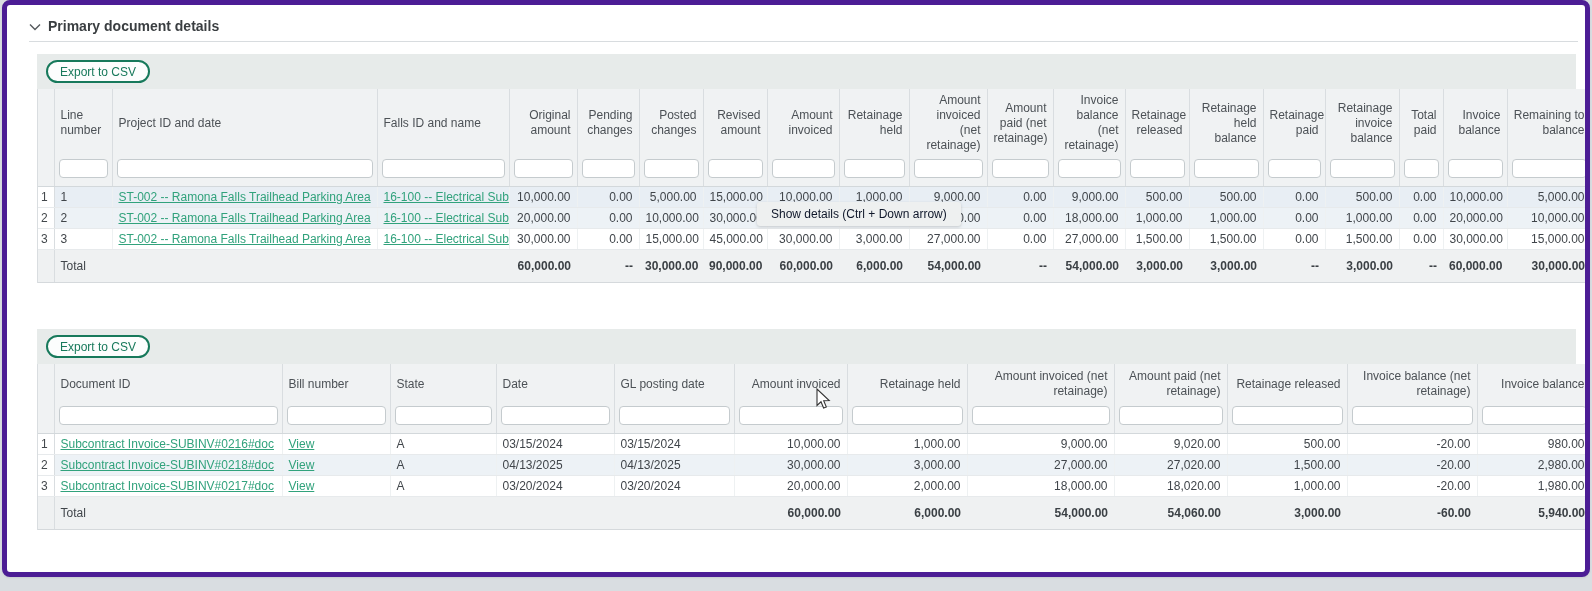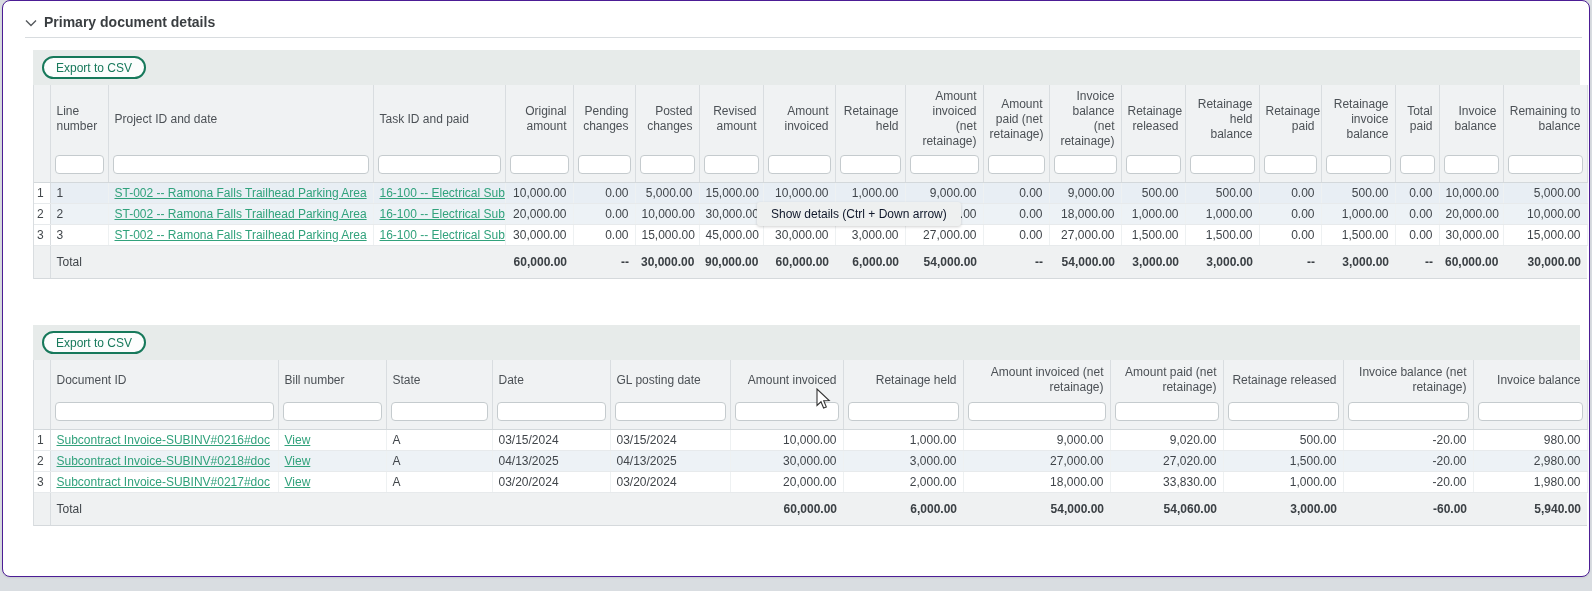--- a/index.html
+++ b/index.html
@@ -7,21 +7,21 @@
   body {
     background: #d9dde1;
     font-family: "Liberation Sans", sans-serif;
     position: relative;
     overflow: hidden;
   }
   .card {
     position: absolute; left: 2px; top: 0;
     width: 1588px; height: 577px;
     background: #ffffff;
-    border: 1px solid #4c1d95;
+    border: 5px solid #4c1d95;
     border-radius: 8px;
     overflow: hidden;
     box-shadow: 0 1px 2px rgba(0,0,0,.08);
   }
   .section-header {
     display: flex; align-items: center; gap: 7px;
     margin: 13px 7px 0 22px;
     padding-bottom: 7px;
     border-bottom: 1px solid #d8dcdf;
     cursor: pointer;
@@ -145,21 +145,21 @@
               <col style="width: 74px;">
               <col style="width: 44px;">
               <col style="width: 64px;">
               <col style="width: 84px;">
             </colgroup>
             <thead>
               <tr class="header-row">
                 <th class="ind"></th>
                 <th class="l">Line number</th>
                 <th class="l">Project ID and date</th>
-                <th class="l">Task ID and paid</th>
+                <th class="l">Falls ID and name</th>
                 <th class="r">Original amount</th>
                 <th class="r">Pending changes</th>
                 <th class="r">Posted changes</th>
                 <th class="r">Revised amount</th>
                 <th class="r">Amount invoiced</th>
                 <th class="r">Retainage held</th>
                 <th class="r">Amount invoiced (net retainage)</th>
                 <th class="r">Amount paid (net retainage)</th>
                 <th class="r">Invoice balance (net retainage)</th>
                 <th class="r">Retainage released</th>
@@ -378,21 +378,21 @@
               <tr>
                 <td class="ind">3</td>
                 <td class="l"><a href="#">Subcontract Invoice-SUBINV#0217#doc</a></td>
                 <td class="l"><a href="#">View</a></td>
                 <td class="l">A</td>
                 <td class="l">03/20/2024</td>
                 <td class="l">03/20/2024</td>
                 <td class="r">20,000.00</td>
                 <td class="r">2,000.00</td>
                 <td class="r">18,000.00</td>
-                <td class="r">33,830.00</td>
+                <td class="r">18,020.00</td>
                 <td class="r">1,000.00</td>
                 <td class="r">-20.00</td>
                 <td class="r">1,980.00</td>
               </tr>
             </tbody>
             <tfoot>
               <tr>
                 <td class="ind"></td>
                 <td class="l">Total</td>
                 <td class="l"></td>

